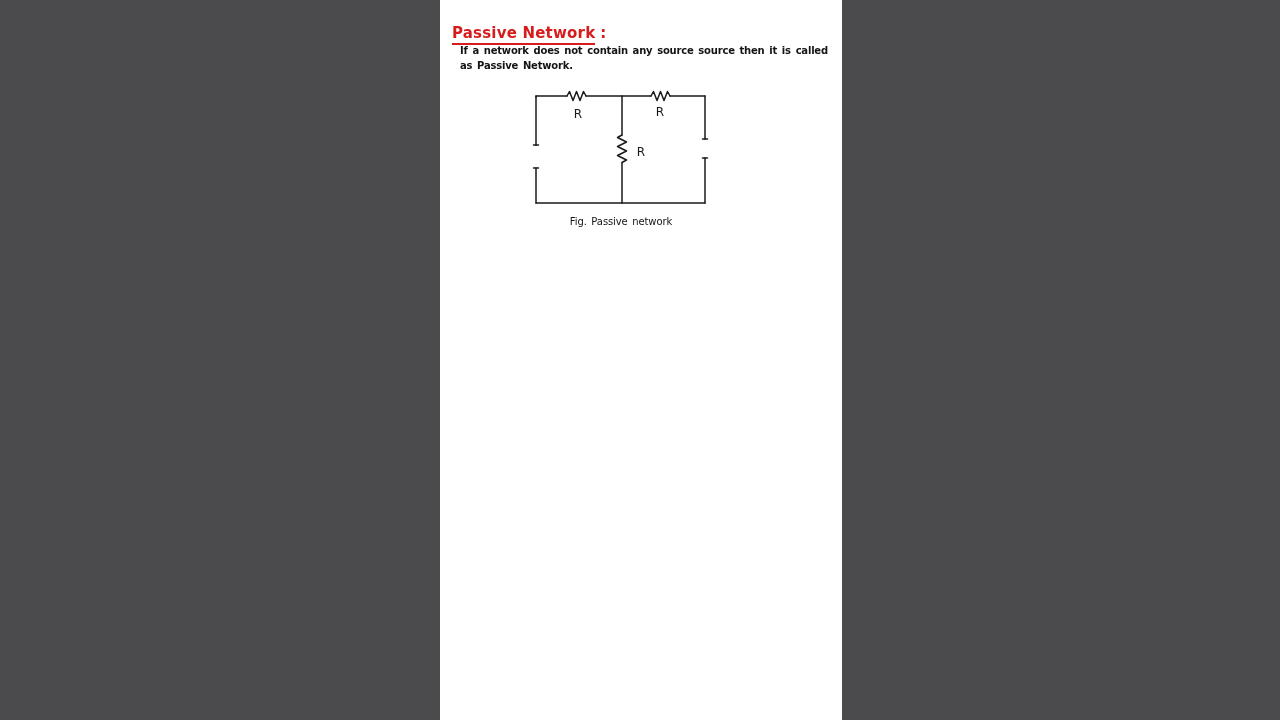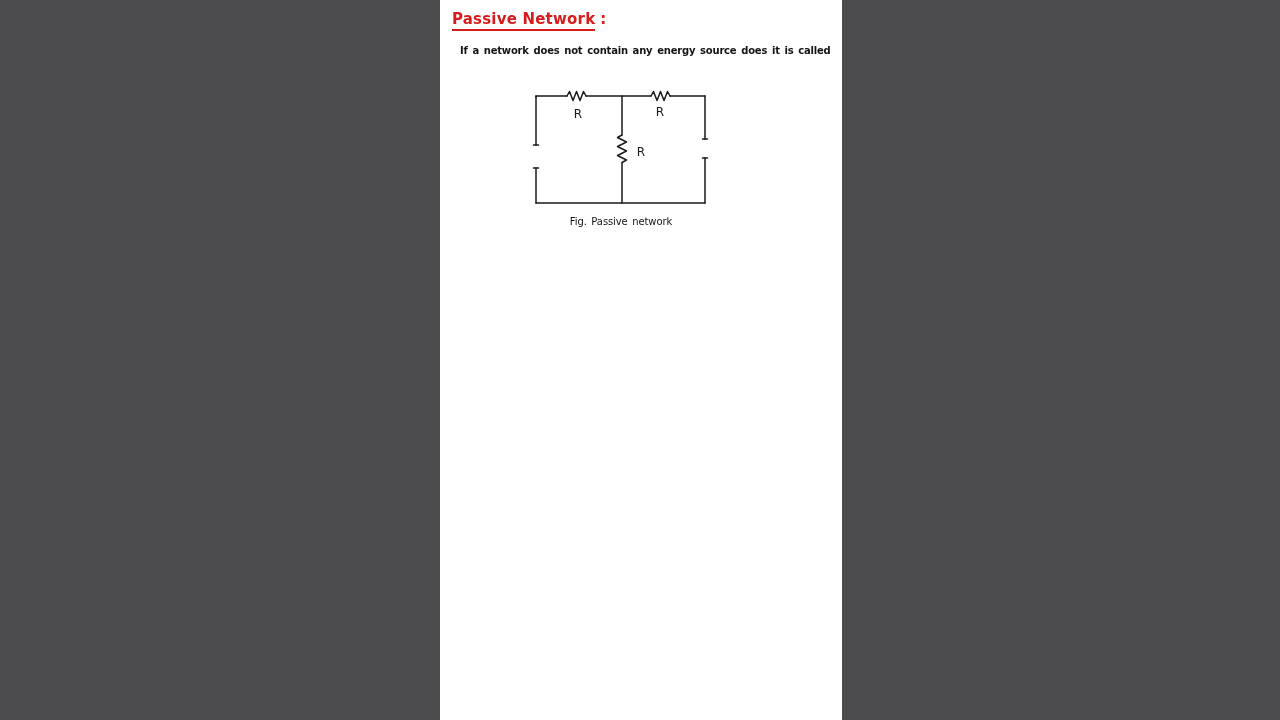--- a/index.html
+++ b/index.html
@@ -32,20 +32,21 @@
     white-space: nowrap;
     color: #d61c1c;
     font-size: 15px;
     font-weight: bold;
     letter-spacing: 0.2px;
   }
   .title-underlined {
     display: inline-block;
     border-bottom: 2px solid #d61c1c;
     padding-bottom: 1px;
+    margin-top: 14px;
   }
   .title-colon {
     display: inline-block;
     margin-left: 5px;
   }
   .body-text {
     position: absolute;
     left: 20px;
     top: 43px;
     color: #141414;
@@ -92,21 +93,22 @@
 <body>
 
 <div class="stage">
   <div class="panel">
 
     <div class="title-row">
       <span class="title-underlined">Passive Network</span><span class="title-colon">:</span>
     </div>
 
     <div class="body-text">
-      <div class="body-line">If a network does not contain any energy source does it is called</div>
+      <div class="body-line">If a network does not contain any source source then it is called</div>
+      <div class="body-line">as Passive Network.</div>
     </div>
 
     <svg class="circuit-svg" viewBox="0 0 210 125">
       <g>
 
         <path d="M16,12 L16,11 L47,11"></path>
         <path d="M47,11 l2.5,-4.5 l3.5,9 l3.5,-9 l3.5,9 l3.5,-9 l2.5,4.5"></path>
         <path d="M66,11 L131,11"></path>
         <path d="M131,11 l2.5,-4.5 l3.5,9 l3.5,-9 l3.5,9 l3.5,-9 l2.5,4.5"></path>
         <path d="M150,11 L185,11"></path>

